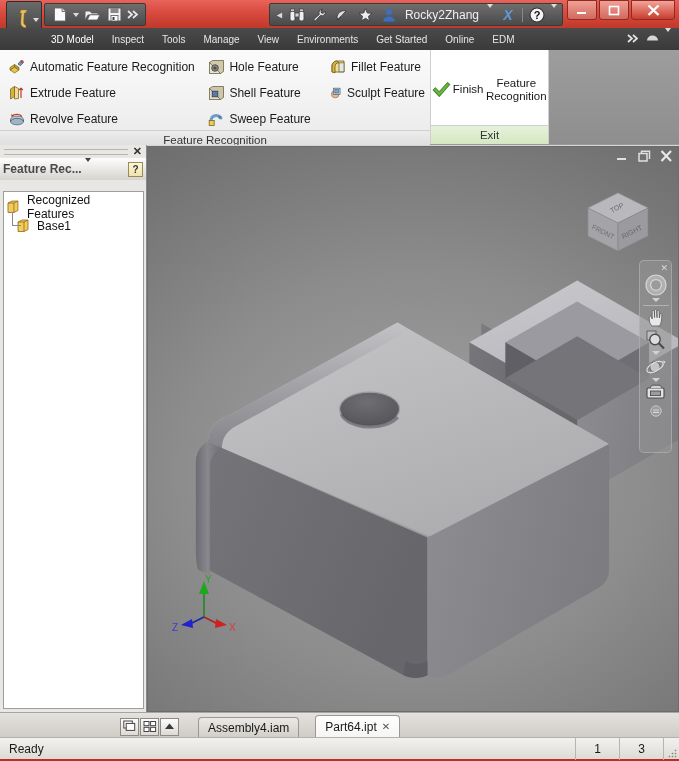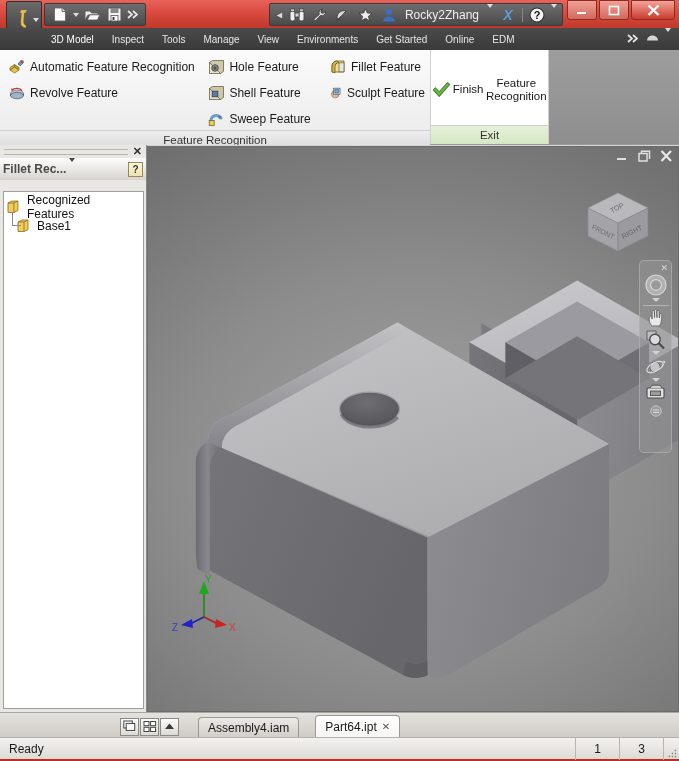--- a/index.html
+++ b/index.html
@@ -360,20 +360,28 @@
               <path d="M1 11 l4.5 -3 l4.5 3 l-4.5 3 z" fill="#e8c44e" stroke="#7a6418" stroke-width="0.7"></path>
               <path d="M1 11 v-2.5 l4.5 -3 v2.5 z" fill="#d6ae36" stroke="#7a6418" stroke-width="0.7"></path>
               <path d="M10 11 v-2.5 l-4.5 -3 v2.5 z" fill="#c29b2c" stroke="#7a6418" stroke-width="0.7"></path>
               <path d="M9 5 l3 -3.5 l2.5 2 l-3.2 3.3 z" fill="#6d9bd1" stroke="#2c4f77" stroke-width="0.7"></path>
               <circle cx="13" cy="2.6" r="1.6" fill="#c24a3c"></circle>
             </svg>
             <span>Automatic Feature Recognition</span>
           </div>
           <div class="fr-btn">
             <svg width="16" height="16" viewBox="0 0 16 16">
+              <path d="M1.5 4 l4 -2.5 v10 l-4 2.5 z" fill="#d9b23c" stroke="#6e5a18" stroke-width="0.7"></path>
+              <path d="M5.5 1.5 l4 2 v10 l-4 0.5 z" fill="#f2dd8e" stroke="#6e5a18" stroke-width="0.7"></path>
+              <path d="M12 13 v-10 M12 3 l-1.8 2.2 M12 3 l1.8 2.2" stroke="#c0392b" stroke-width="1.2" fill="none"></path>
+            </svg>
+            <span>Extrude Feature</span>
+          </div>
+          <div class="fr-btn">
+            <svg width="16" height="16" viewBox="0 0 16 16">
               <ellipse cx="8" cy="10.5" rx="6.5" ry="3.3" fill="#9fb4c4" stroke="#3e5568" stroke-width="0.7"></ellipse>
               <path d="M1.5 10.5 a6.5 3.3 0 0 1 13 0 v-2 a6.5 3.3 0 0 0 -13 0 z" fill="#cfd9e0" stroke="#3e5568" stroke-width="0.7"></path>
               <path d="M3 5 a6 4 0 0 1 10 0.5" stroke="#c0392b" stroke-width="1.3" fill="none"></path>
               <path d="M2.2 3.2 L2.6 6 L5.2 4.6 z" fill="#c0392b"></path>
             </svg>
             <span>Revolve Feature</span>
           </div>
         </div>
 
         <div class="fr-col c2">
@@ -443,21 +451,21 @@
   </div>
 
   <div id="workarea">
 
     <div id="browser">
       <div id="browser-grip">
         <div class="lines"></div>
         <div class="x">✕</div>
       </div>
       <div id="browser-head">
-        <span class="title">Fillet Rec...</span>
+        <span class="title">Feature Rec...</span>
         <span>
           <span class="caret-dn" style="border-top-color:#444"></span>
         </span>
         <span class="help">?</span>
       </div>
       <div id="tree">
         <div class="tree-row">
           <svg width="16" height="14" viewBox="0 0 16 14">
             <path d="M1 12.5 V3 l4 -2 h6 v9.5 l-4 2 z" fill="#f3cc5c" stroke="#8a6a1e" stroke-width="0.8"></path>
             <path d="M1 3 h6 l4 -2" fill="none" stroke="#8a6a1e" stroke-width="0.8"></path>

